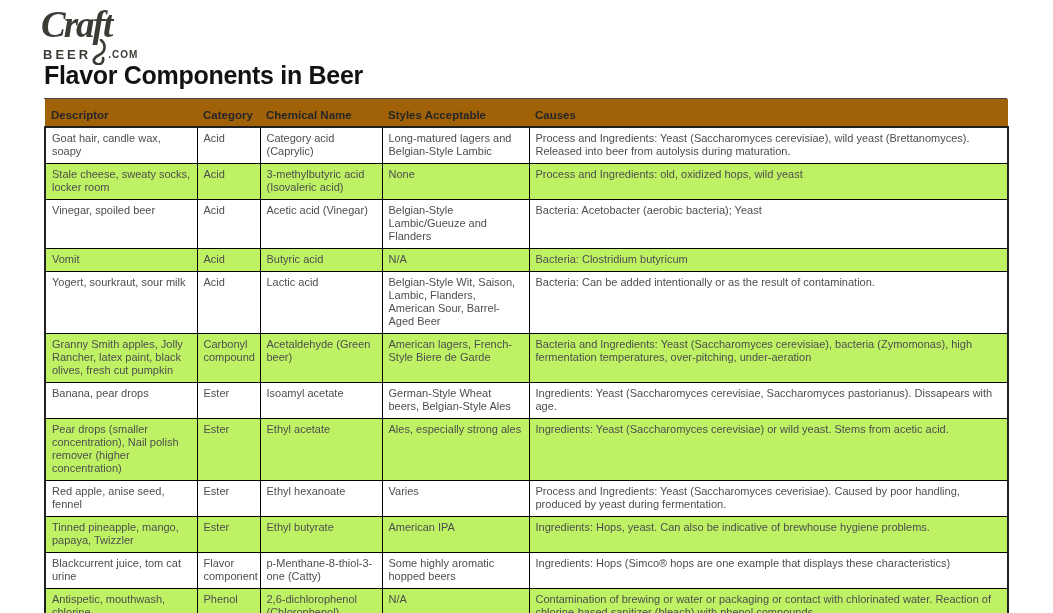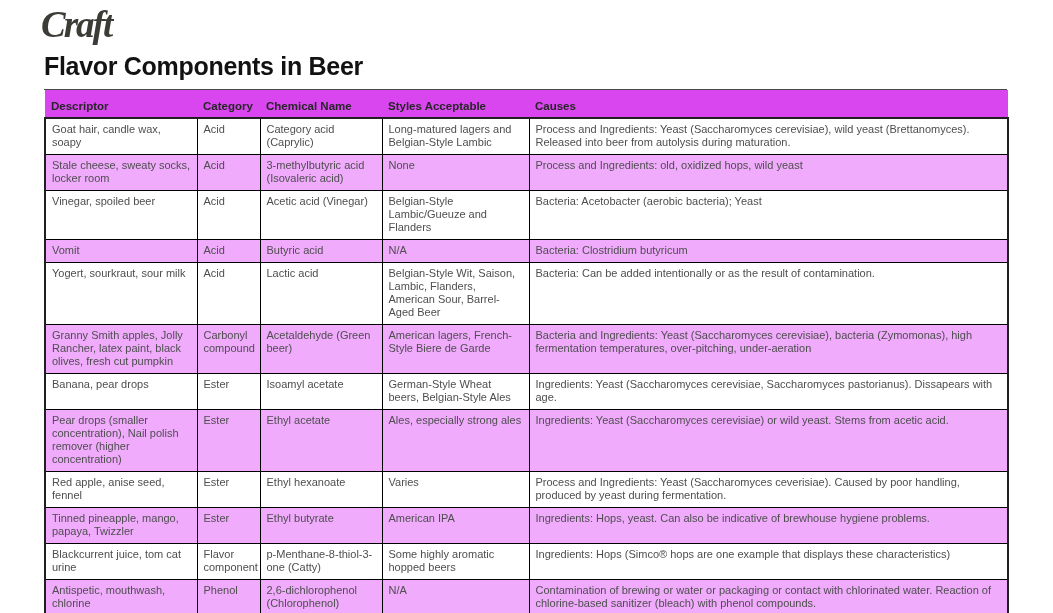--- a/index.html
+++ b/index.html
@@ -43,21 +43,20 @@
   .logo .swash { margin: 0 1px -4px 0; }
   .logo .com {
     font-weight: bold;
     font-size: 10px;
     letter-spacing: 1px;
     line-height: 1.2;
   }
 
   
   h1.title {
-    margin-top: 9px;
     font-size: 25px;
     font-weight: bold;
     letter-spacing: -0.3px;
     color: #121212;
     font-family: "Liberation Sans", sans-serif;
   }
   .title-rule {
     margin-top: 8px;
     height: 1px;
     background: #4a4a4a;
@@ -74,38 +73,45 @@
     line-height: 13px;
   }
   table.flavor thead th {
     text-align: left;
     vertical-align: bottom;
     font-size: 11.5px;
     font-weight: bold;
     color: #262626;
     padding: 10px 6px 4px 6px;
     border: none;
-    background: #d946ef;
+    background: #a16207;
   }
   table.flavor tbody { border: 2px solid #1f1f1f; }
   table.flavor tbody td {
     border: 1px solid #000000;
     padding: 4px 6px 5px 6px;
     vertical-align: top;
     color: #4e4e4e;
   }
-  table.flavor tbody tr.alt { background: #f0abfc; }
+  table.flavor tbody tr.alt { background: #bef264; }
 </style>
 </head>
 <body>
 
 <div class="page">
 
   <div class="logo">
     <div class="craft">Craft</div>
+    <div class="beer-line">
+      <span class="beer">BEER</span>
+      <svg class="swash" width="16" height="26" viewBox="0 0 16 26">
+        <path d="M10,1 C15,5 15,13 8,16 C2,19 1,23 6,25 C10,26 13,23 12,19" fill="none" stroke="#3c3c37" stroke-width="2.6" stroke-linecap="round"></path>
+      </svg>
+      <span class="com">.COM</span>
+    </div>
   </div>
 
   <h1 class="title">Flavor Components in Beer</h1>
   <div class="title-rule"></div>
 
   <table class="flavor">
     <colgroup>
       <col style="width:152px">
       <col style="width:63px">
       <col style="width:122px">

